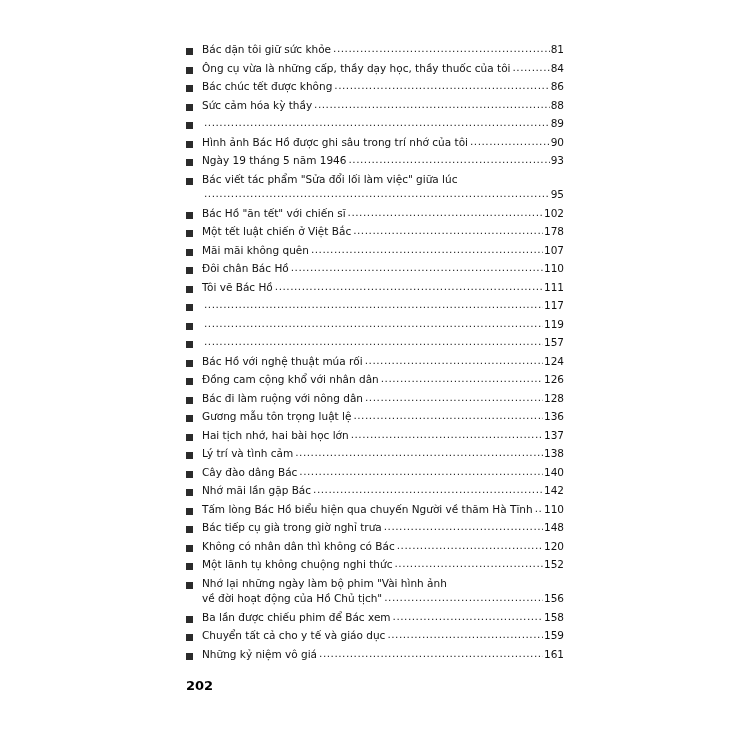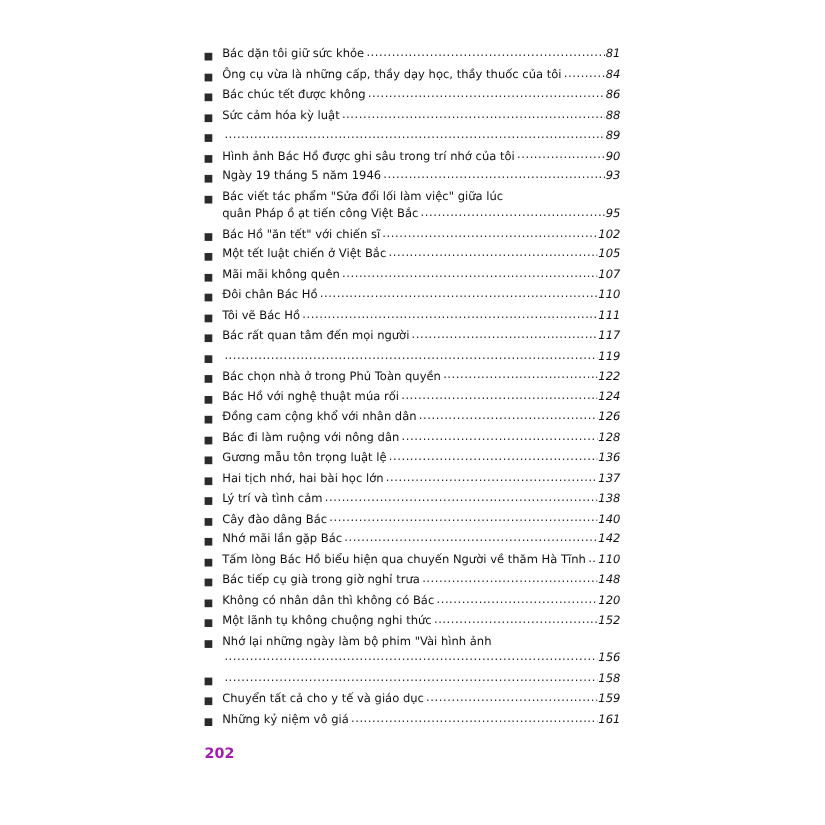--- a/index.html
+++ b/index.html
@@ -65,34 +65,33 @@
     letter-spacing: 0.5px;
     color: #222;
     font-size: 10.5px;
     transform: translateY(-1px);
   }
   .page-num {
     flex: 0 0 auto;
     text-align: right;
     font-size: 10.5px;
     color: #111;
-    font-style: italic;
   }
   .cont-line {
     display: flex;
     align-items: baseline;
     width: 100%;
   }
   .folio {
     position: absolute;
     left: 186px;
     top: 678px;
     font-size: 13px;
     font-weight: bold;
-    color: #a21caf;
+    color: #000000;
   }
 </style>
 </head>
 <body>
 
 <div class="page">
   <div class="toc" id="toc-list">
       <div class="toc-row">
         <span class="bullet"></span>
         <div class="entry">
@@ -120,21 +119,21 @@
             <span class="title">Bác chúc tết được không</span>
             <span class="leader">.......................................................................................................................</span>
             <span class="page-num">86</span>
           </div>
         </div>
       </div>
       <div class="toc-row">
         <span class="bullet"></span>
         <div class="entry">
           <div class="entry-line">
-            <span class="title">Sức cảm hóa kỳ luật</span>
+            <span class="title">Sức cảm hóa kỳ thầy</span>
             <span class="leader">.......................................................................................................................</span>
             <span class="page-num">88</span>
           </div>
         </div>
       </div>
       <div class="toc-row">
         <span class="bullet"></span>
         <div class="entry">
           <div class="entry-line">
             <span class="leader">.......................................................................................................................</span>
@@ -162,21 +161,20 @@
           </div>
         </div>
       </div>
       <div class="toc-row">
         <span class="bullet"></span>
         <div class="entry">
           <div class="entry-line">
             <span class="title wrap">Bác viết tác phẩm "Sửa đổi lối làm việc" giữa lúc</span>
           </div>
           <div class="cont-line">
-            <span class="title">quân Pháp ồ ạt tiến công Việt Bắc</span>
             <span class="leader">.......................................................................................................................</span>
             <span class="page-num">95</span>
           </div>
         </div>
       </div>
       <div class="toc-row">
         <span class="bullet"></span>
         <div class="entry">
           <div class="entry-line">
             <span class="title">Bác Hồ "ăn tết" với chiến sĩ</span>
@@ -184,21 +182,21 @@
             <span class="page-num">102</span>
           </div>
         </div>
       </div>
       <div class="toc-row">
         <span class="bullet"></span>
         <div class="entry">
           <div class="entry-line">
             <span class="title">Một tết luật chiến ở Việt Bắc</span>
             <span class="leader">.......................................................................................................................</span>
-            <span class="page-num">105</span>
+            <span class="page-num">178</span>
           </div>
         </div>
       </div>
       <div class="toc-row">
         <span class="bullet"></span>
         <div class="entry">
           <div class="entry-line">
             <span class="title">Mãi mãi không quên</span>
             <span class="leader">.......................................................................................................................</span>
             <span class="page-num">107</span>
@@ -222,42 +220,40 @@
             <span class="title">Tôi vẽ Bác Hồ</span>
             <span class="leader">.......................................................................................................................</span>
             <span class="page-num">111</span>
           </div>
         </div>
       </div>
       <div class="toc-row">
         <span class="bullet"></span>
         <div class="entry">
           <div class="entry-line">
-            <span class="title">Bác rất quan tâm đến mọi người</span>
             <span class="leader">.......................................................................................................................</span>
             <span class="page-num">117</span>
           </div>
         </div>
       </div>
       <div class="toc-row">
         <span class="bullet"></span>
         <div class="entry">
           <div class="entry-line">
             <span class="leader">.......................................................................................................................</span>
             <span class="page-num">119</span>
           </div>
         </div>
       </div>
       <div class="toc-row">
         <span class="bullet"></span>
         <div class="entry">
           <div class="entry-line">
-            <span class="title">Bác chọn nhà ở trong Phủ Toàn quyền</span>
-            <span class="leader">.......................................................................................................................</span>
-            <span class="page-num">122</span>
+            <span class="leader">.......................................................................................................................</span>
+            <span class="page-num">157</span>
           </div>
         </div>
       </div>
       <div class="toc-row">
         <span class="bullet"></span>
         <div class="entry">
           <div class="entry-line">
             <span class="title">Bác Hồ với nghệ thuật múa rối</span>
             <span class="leader">.......................................................................................................................</span>
             <span class="page-num">124</span>
@@ -374,29 +370,31 @@
           </div>
         </div>
       </div>
       <div class="toc-row">
         <span class="bullet"></span>
         <div class="entry">
           <div class="entry-line">
             <span class="title wrap">Nhớ lại những ngày làm bộ phim "Vài hình ảnh</span>
           </div>
           <div class="cont-line">
+            <span class="title">về đời hoạt động của Hồ Chủ tịch"</span>
             <span class="leader">.......................................................................................................................</span>
             <span class="page-num">156</span>
           </div>
         </div>
       </div>
       <div class="toc-row">
         <span class="bullet"></span>
         <div class="entry">
           <div class="entry-line">
+            <span class="title">Ba lần được chiếu phim để Bác xem</span>
             <span class="leader">.......................................................................................................................</span>
             <span class="page-num">158</span>
           </div>
         </div>
       </div>
       <div class="toc-row">
         <span class="bullet"></span>
         <div class="entry">
           <div class="entry-line">
             <span class="title">Chuyển tất cả cho y tế và giáo dục</span>

